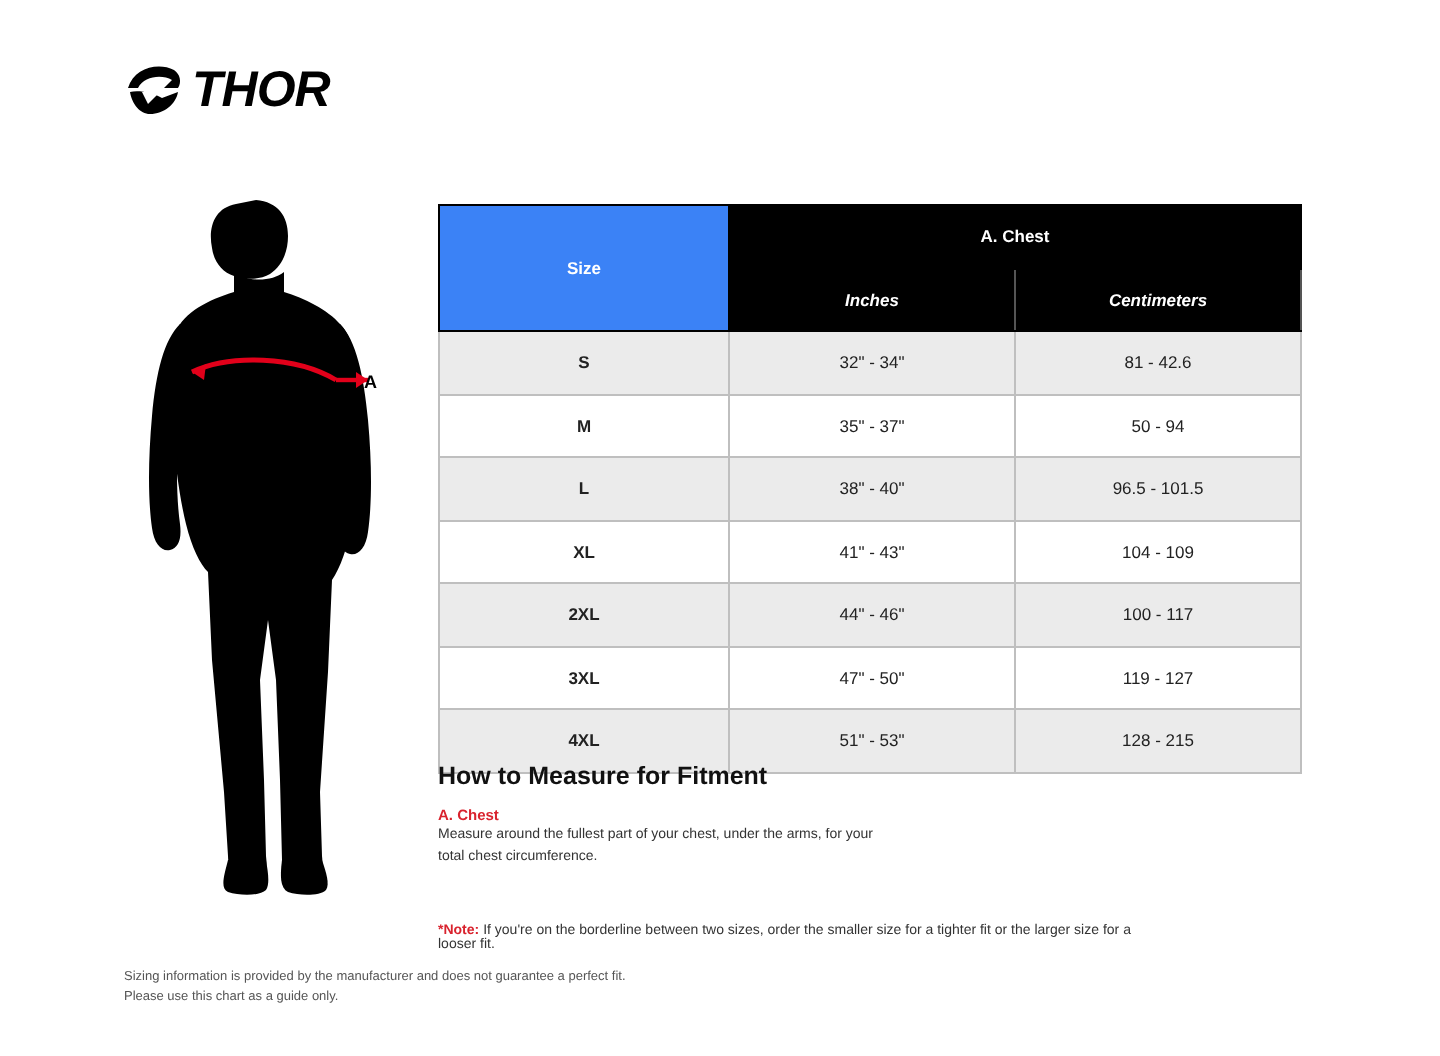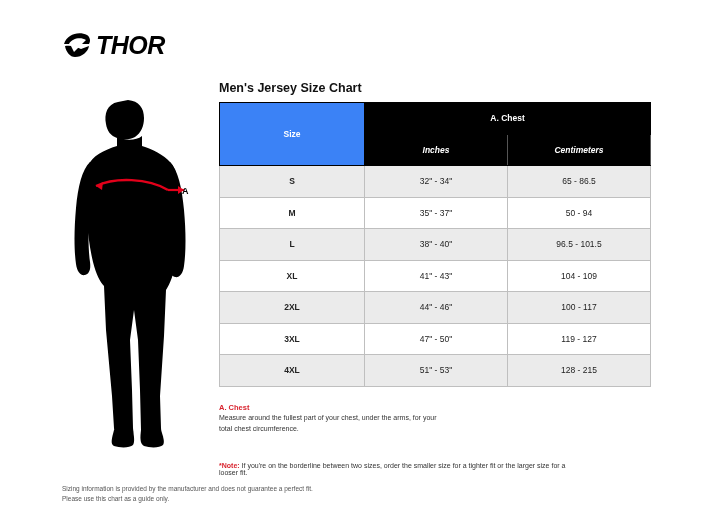--- a/index.html
+++ b/index.html
@@ -217,42 +217,41 @@
         <path d="M36 86 C55 77 88 78 108 90" stroke="#e2001a" stroke-width="2.4" fill="none"></path>
         <path d="M36 86 L43 82 L42 90 Z" fill="#e2001a"></path>
         <path d="M108 90 L120 89 L122 90 L120 91 Z" fill="#e2001a"></path>
         <line x1="108" y1="90" x2="124" y2="90" stroke="#e2001a" stroke-width="2.2"></line>
         <path d="M124 90 L118 86 L118 94 Z" fill="#e2001a"></path>
       </g>
     </svg>
   </div>
   <div class="measure-label">A</div>
 
-  <div class="chart-title">Men's Jersey Size Chart</div>
 
   <table class="size-table">
     <colgroup>
       <col style="width:145px">
       <col style="width:143px">
       <col style="width:143px">
     </colgroup>
     <tbody>
       <tr>
         <td class="hdr-size" rowspan="2">Size</td>
         <td class="hdr-chest" colspan="2">A. Chest</td>
       </tr>
       <tr>
         <td class="hdr-sub">Inches</td>
         <td class="hdr-sub">Centimeters</td>
       </tr>
 
       <tr class="shade">
         <td class="row-size">S</td>
         <td>32" - 34"</td>
-        <td>65 - 86.5</td>
+        <td>81 - 42.6</td>
       </tr>
       <tr class="plain">
         <td class="row-size">M</td>
         <td>35" - 37"</td>
         <td>50 - 94</td>
       </tr>
       <tr class="shade">
         <td class="row-size">L</td>
         <td>38" - 40"</td>
         <td>96.5 - 101.5</td>
@@ -273,20 +272,21 @@
         <td>119 - 127</td>
       </tr>
       <tr class="shade">
         <td class="row-size">4XL</td>
         <td>51" - 53"</td>
         <td>128 - 215</td>
       </tr>
     </tbody>
   </table>
 
+  <div class="howto-title">How to Measure for Fitment</div>
   <div class="howto-sub">A. Chest</div>
   <div class="howto-body">
     <div>Measure around the fullest part of your chest, under the arms, for your</div>
     <div>total chest circumference.</div>
   </div>
 
   <div class="note">
     <b>*Note:</b>
     <span>If you're on the borderline between two sizes, order the smaller size for a tighter fit or the larger size for a looser fit.</span>
   </div>

